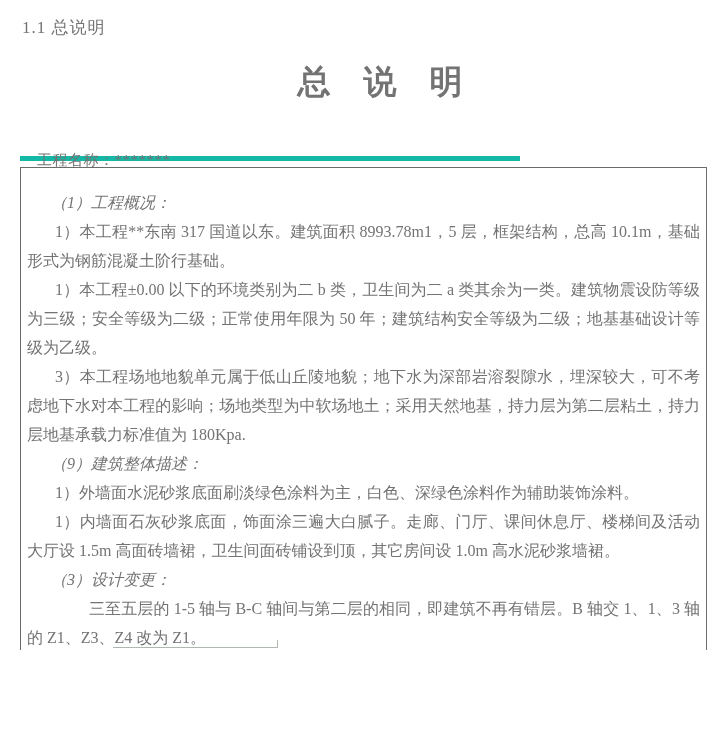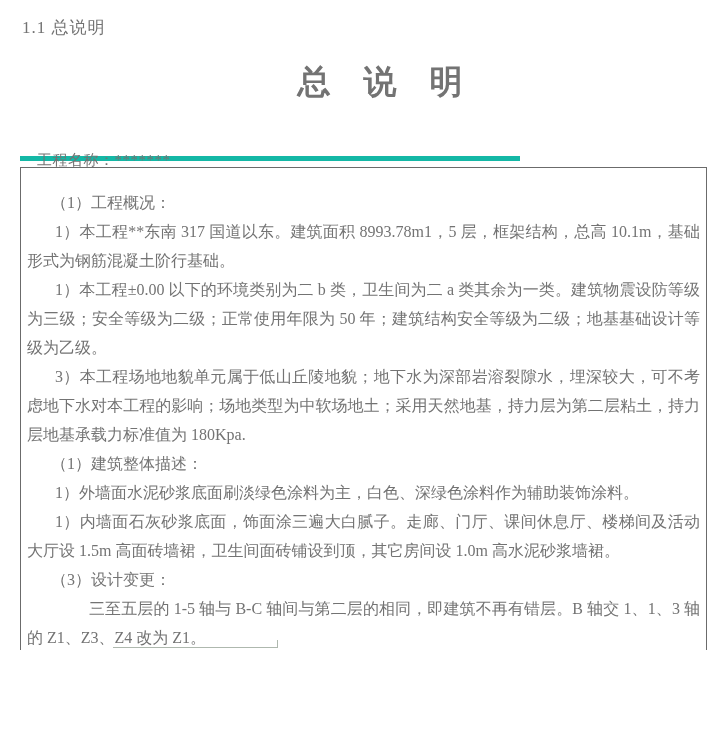--- a/index.html
+++ b/index.html
@@ -57,21 +57,21 @@
     padding: 20px 6px 0 6px;
     font-size: 16px;
     line-height: 29px;
     overflow: hidden;
   }
   .content-box p {
     margin: 0;
     text-align: justify;
     word-break: break-all;
   }
-  .indent-label  { text-indent: 24px; }  
+  .indent-label  { text-indent: 24px; font-style: italic; }  
   .indent-item   { text-indent: 28px; }  
   .indent-deep   { text-indent: 62px; }  
   .ghost-cell-border {
     position: absolute;
     left: 113px;
     top: 640px;
     width: 164px;
     height: 7px;
     border-bottom: 1px solid #aeb8ae;
     border-right: 1px solid #aeb8ae;
@@ -88,21 +88,21 @@
 
   <div class="project-name-row">
     <span>工程名称：*******</span>
   </div>
 
   <div class="content-box">
     <p class="indent-label">（1）工程概况：</p>
     <p class="indent-item">1）本工程**东南 317 国道以东。建筑面积 8993.78m1，5 层，框架结构，总高 10.1m，基础形式为钢筋混凝土阶行基础。</p>
     <p class="indent-item">1）本工程±0.00 以下的环境类别为二 b 类，卫生间为二 a 类其余为一类。建筑物震设防等级为三级；安全等级为二级；正常使用年限为 50 年；建筑结构安全等级为二级；地基基础设计等级为乙级。</p>
     <p class="indent-item">3）本工程场地地貌单元属于低山丘陵地貌；地下水为深部岩溶裂隙水，埋深较大，可不考虑地下水对本工程的影响；场地类型为中软场地土；采用天然地基，持力层为第二层粘土，持力层地基承载力标准值为 180Kpa.</p>
-    <p class="indent-label">（1）建筑整体描述：</p>
+    <p class="indent-label">（9）建筑整体描述：</p>
     <p class="indent-item">1）外墙面水泥砂浆底面刷淡绿色涂料为主，白色、深绿色涂料作为辅助装饰涂料。</p>
     <p class="indent-item">1）内墙面石灰砂浆底面，饰面涂三遍大白腻子。走廊、门厅、课间休息厅、楼梯间及活动大厅设 1.5m 高面砖墙裙，卫生间面砖铺设到顶，其它房间设 1.0m 高水泥砂浆墙裙。</p>
     <p class="indent-label">（3）设计变更：</p>
     <p class="indent-deep">三至五层的 1-5 轴与 B-C 轴间与第二层的相同，即建筑不再有错层。B 轴交 1、1、3 轴的 Z1、Z3、Z4 改为 Z1。</p>
   </div>
 
   <div class="ghost-cell-border"></div>
 
 </div>
 

